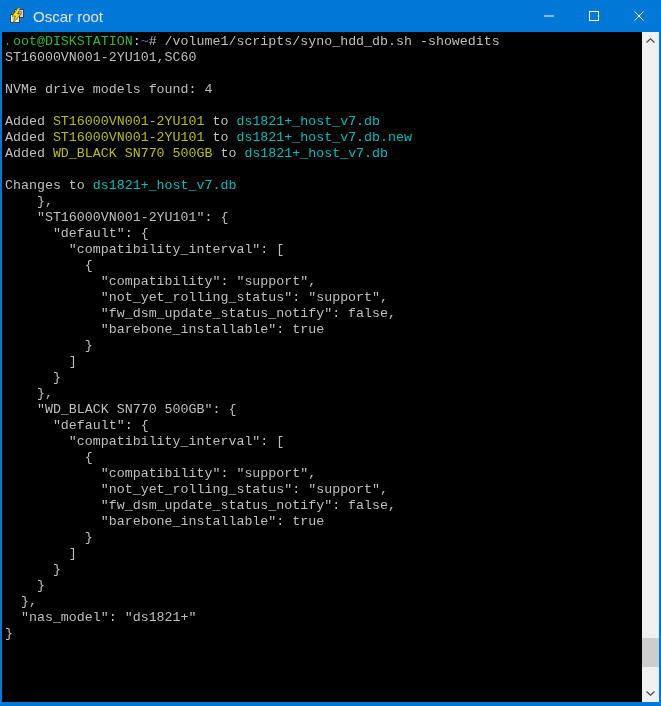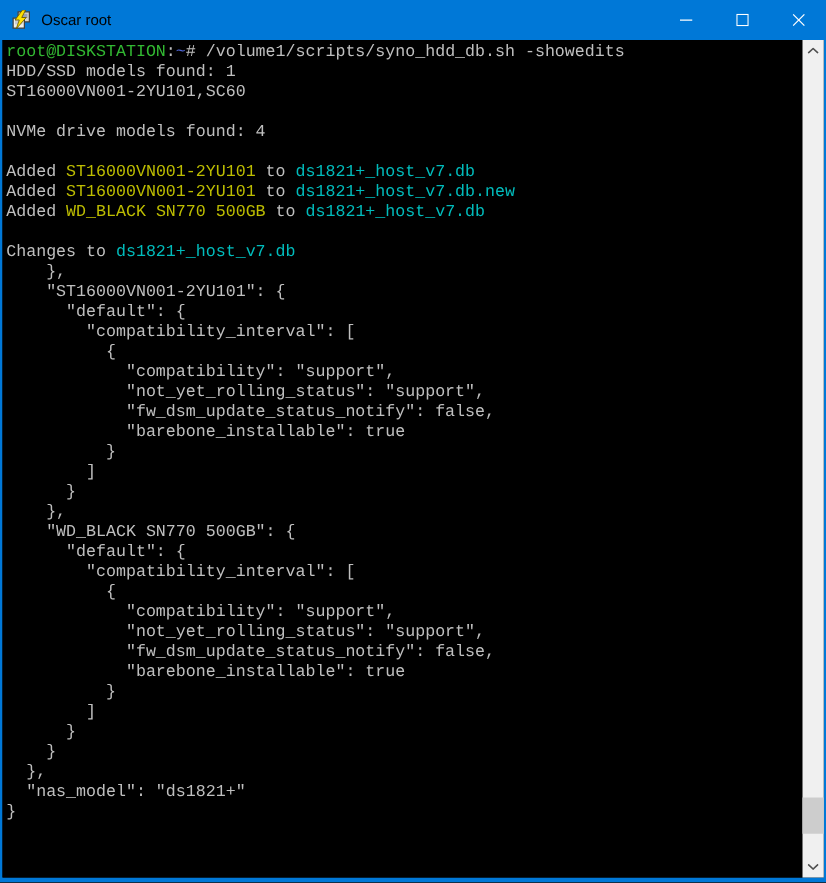--- a/index.html
+++ b/index.html
@@ -11,21 +11,21 @@
     background:var(--titlebar,#0078d7);
   }
   .titlebar{
     height:32px;
     display:flex;align-items:center;
     background:var(--titlebar,#0078d7);
     user-select:none;
   }
   .app-icon{width:16px;height:16px;margin-left:9px;display:inline-flex;flex:0 0 auto;}
   .title{
-    color:#000000;font-size:12px;margin-left:8px;flex:1 1 auto;
+    color:#e5e5e5;font-size:15px;margin-left:8px;flex:1 1 auto;
     white-space:nowrap;overflow:hidden;
   }
   .controls{display:flex;height:32px;flex:0 0 auto;}
   .ctrl{
     width:45px;height:32px;display:flex;align-items:center;justify-content:center;
     cursor:default;
   }
   .body{
     display:flex;
     height:672px;
@@ -38,20 +38,21 @@
   .terminal{
     flex:1 1 auto;
     background:var(--terminal_bg,#000);
     color:var(--fg,#bfbfbf);
     font-family:"Liberation Mono","DejaVu Sans Mono",monospace;
     font-size:13.3px;
     line-height:16px;
     padding:2px 0 0 3px;
     overflow:hidden;
     cursor:text;
+    border-radius:27px;
   }
   .tline{height:16px;white-space:pre;}
   .scrollbar{
     flex:0 0 17px;width:17px;
     display:flex;flex-direction:column;
     background:var(--scroll_track,#f0f0f0);
   }
   .sb-btn{
     height:17px;flex:0 0 17px;
     display:flex;align-items:center;justify-content:center;
@@ -93,21 +94,20 @@
           <line x1="0.5" y1="0.5" x2="9.5" y2="9.5" stroke="#ffffff" stroke-width="1"></line>
           <line x1="9.5" y1="0.5" x2="0.5" y2="9.5" stroke="#ffffff" stroke-width="1"></line>
         </svg>
       </div>
     </div>
   </div>
 
   <div class="body">
     <div class="terminal">
         <div class="tline"><span style="color: rgb(50, 185, 50);">root@DISKSTATION</span><span style="color: rgb(191, 191, 191);">:</span><span style="color: rgb(79, 102, 213);">~</span><span style="color: rgb(191, 191, 191);"># /volume1/scripts/syno_hdd_db.sh -showedits</span></div>
-        <div class="tline"><span style="color: rgb(191, 191, 191);">HDD/SSD models found: 1</span></div>
         <div class="tline"><span style="color: rgb(191, 191, 191); text-align: center;">ST16000VN001-2YU101,SC60</span></div>
         <div class="tline"> </div>
         <div class="tline"><span style="color: rgb(191, 191, 191);">NVMe drive models found: 4</span></div>
         <div class="tline"> </div>
         <div class="tline"><span style="color: rgb(191, 191, 191);">Added </span><span style="color: rgb(189, 189, 0);">ST16000VN001-2YU101</span><span style="color: rgb(191, 191, 191);"> to </span><span style="color: rgb(0, 188, 188);">ds1821+_host_v7.db</span></div>
         <div class="tline"><span style="color: rgb(191, 191, 191);">Added </span><span style="color: rgb(189, 189, 0);">ST16000VN001-2YU101</span><span style="color: rgb(191, 191, 191);"> to </span><span style="color: rgb(0, 188, 188);">ds1821+_host_v7.db.new</span></div>
         <div class="tline"><span style="color: rgb(191, 191, 191);">Added </span><span style="color: rgb(189, 189, 0);">WD_BLACK SN770 500GB</span><span style="color: rgb(191, 191, 191);"> to </span><span style="color: rgb(0, 188, 188);">ds1821+_host_v7.db</span></div>
         <div class="tline"> </div>
         <div class="tline"><span style="color: rgb(191, 191, 191); font-family: Liberation Mono, monospace;">Changes to </span><span style="color: rgb(0, 188, 188);">ds1821+_host_v7.db</span></div>
         <div class="tline"><span style="color: rgb(191, 191, 191);">    },</span></div>

